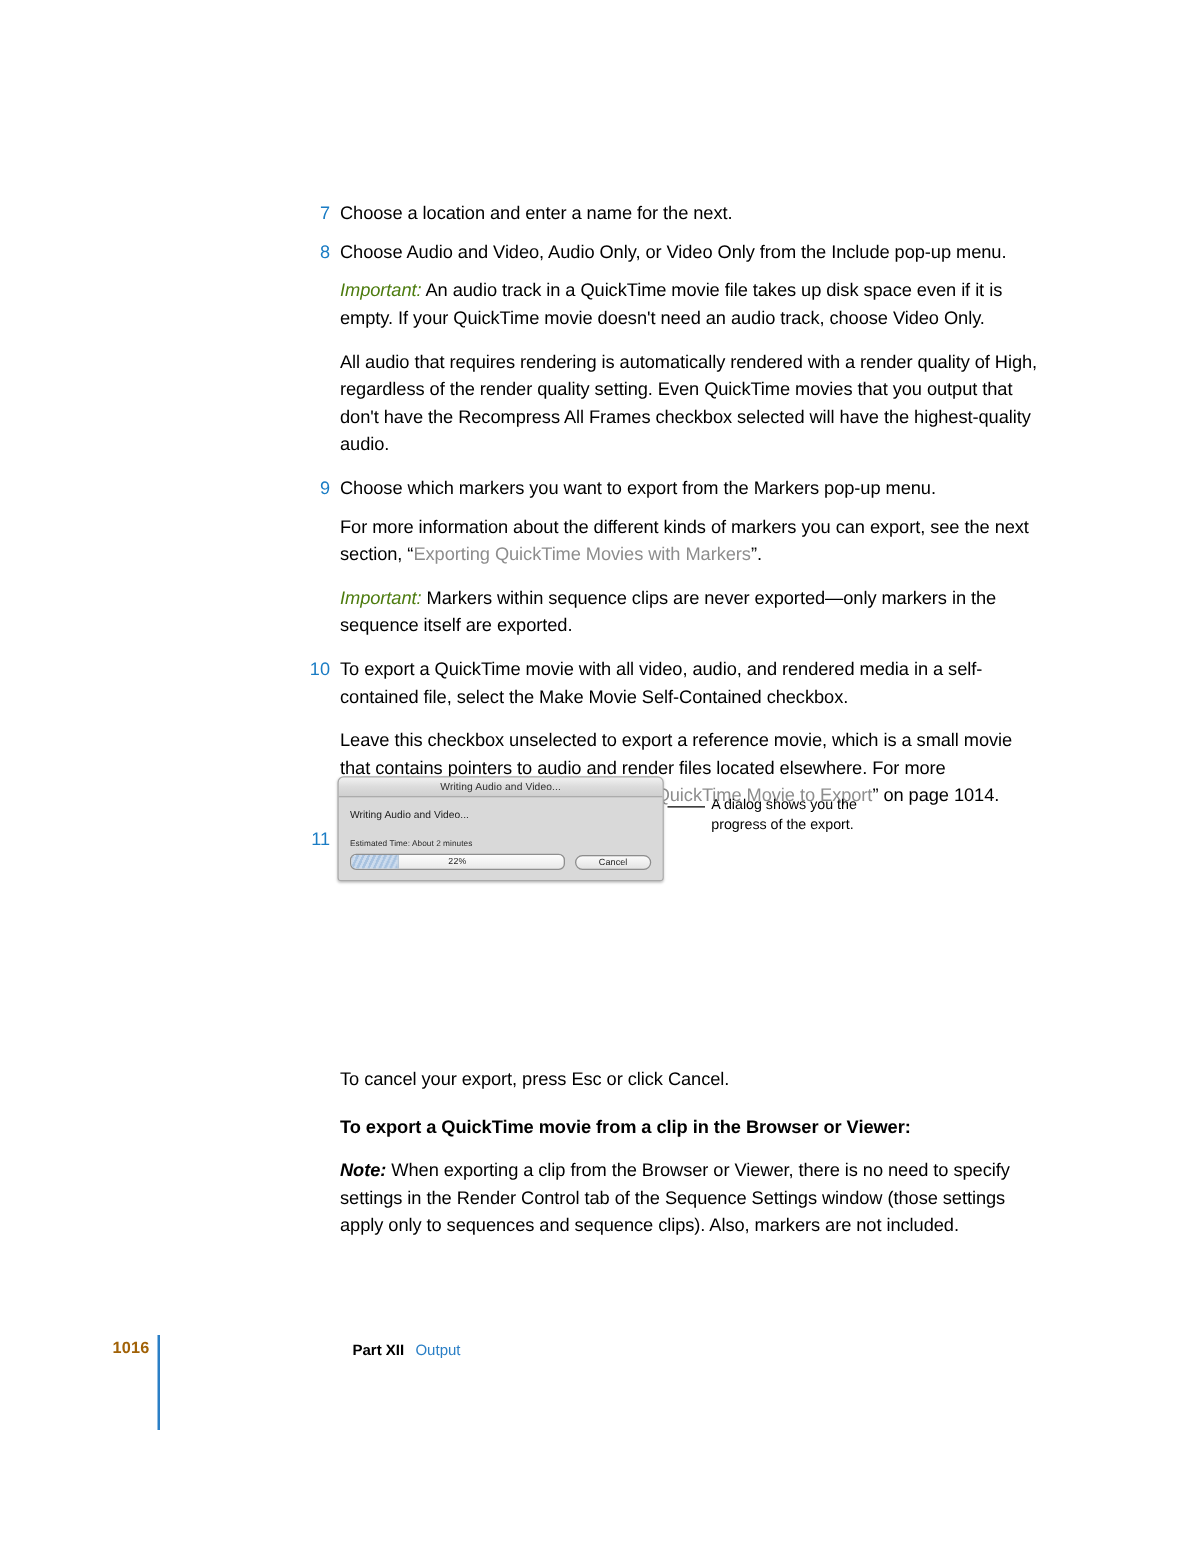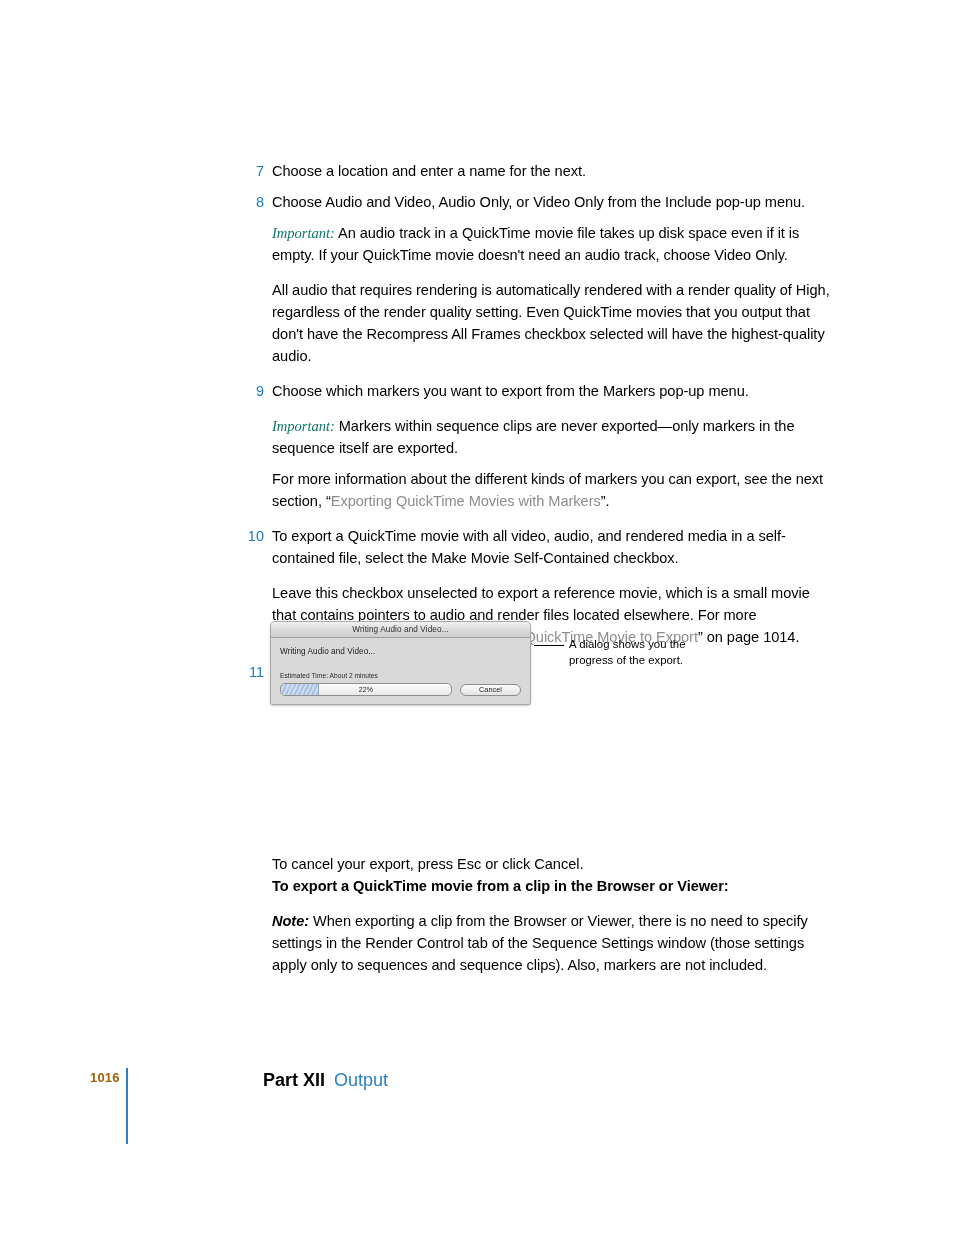--- a/index.html
+++ b/index.html
@@ -82,26 +82,25 @@
   
   .para {
     margin-left: 26px;
     font-size: 14.6px;
     line-height: 22px;
     letter-spacing: -0.05px;
     margin-top: 43px;
   }
   .gap-sm { margin-top: 9px; }
   .gap-md { margin-top: 13px; }
-  .gap-lg { }
+  .gap-lg { margin-top: 16px; }
 
   .imp {
-    color: #0f766e;
+    color: #4d7c0f;
     font-style: italic;
-    font-family: Liberation Serif, serif;
   }
   .note-lead {
     font-style: italic;
     font-weight: bold;
   }
   .xref {
     color: #8d8d8d;
   }
   .subhead {
     margin-left: 26px;
@@ -242,23 +241,23 @@
   .footer-rule {
     position: absolute;
     left: 126px;
     top: 1068px;
     width: 1.6px;
     height: 76px;
     background: #2a7fc6;
   }
   .footer-meta {
     position: absolute;
-    left: 263px;
+    left: 282px;
     top: 1072px;
-    font-size: 18px;
+    font-size: 12px;
     line-height: 16px;
     white-space: nowrap;
   }
   .footer-part {
     font-weight: bold;
     color: #000000;
   }
   .footer-section {
     color: #2a7fc6;
     margin-left: 9px;
@@ -286,27 +285,27 @@
       <span>An audio track in a QuickTime movie file takes up disk space even if it is empty. If your QuickTime movie doesn't need an audio track, choose Video Only.</span>
     </div>
 
     <div class="para gap-md">All audio that requires rendering is automatically rendered with a render quality of High, regardless of the render quality setting. Even QuickTime movies that you output that don't have the Recompress All Frames checkbox selected will have the highest-quality audio.</div>
 
     <div class="step gap-md">
       <div class="step-num">9</div>
       <div class="step-body">Choose which markers you want to export from the Markers pop-up menu.</div>
     </div>
 
+    <div class="para gap-sm">
+      <span>For more information about the different kinds of markers you can export, see the next section, “</span><span class="xref">Exporting QuickTime Movies with Markers</span><span>”.</span>
+    </div>
+
     <div class="para gap-md">
       <span class="imp">Important:</span>
       <span>Markers within sequence clips are never exported—only markers in the sequence itself are exported.</span>
-    </div>
-
-    <div class="para gap-sm">
-      <span>For more information about the different kinds of markers you can export, see the next section, “</span><span class="xref">Exporting QuickTime Movies with Markers</span><span>”.</span>
     </div>
 
     <div class="step gap-md">
       <div class="step-num">10</div>
       <div class="step-body">To export a QuickTime movie with all video, audio, and rendered media in a self-contained file, select the Make Movie Self-Contained checkbox.</div>
     </div>
 
     <div class="para gap-md">
       <span>Leave this checkbox unselected to export a reference movie, which is a small movie that contains pointers to audio and render files located elsewhere. For more information, see “</span><span class="xref">Choosing the Type of QuickTime Movie to Export</span><span>” on page 1014.</span>
     </div>

